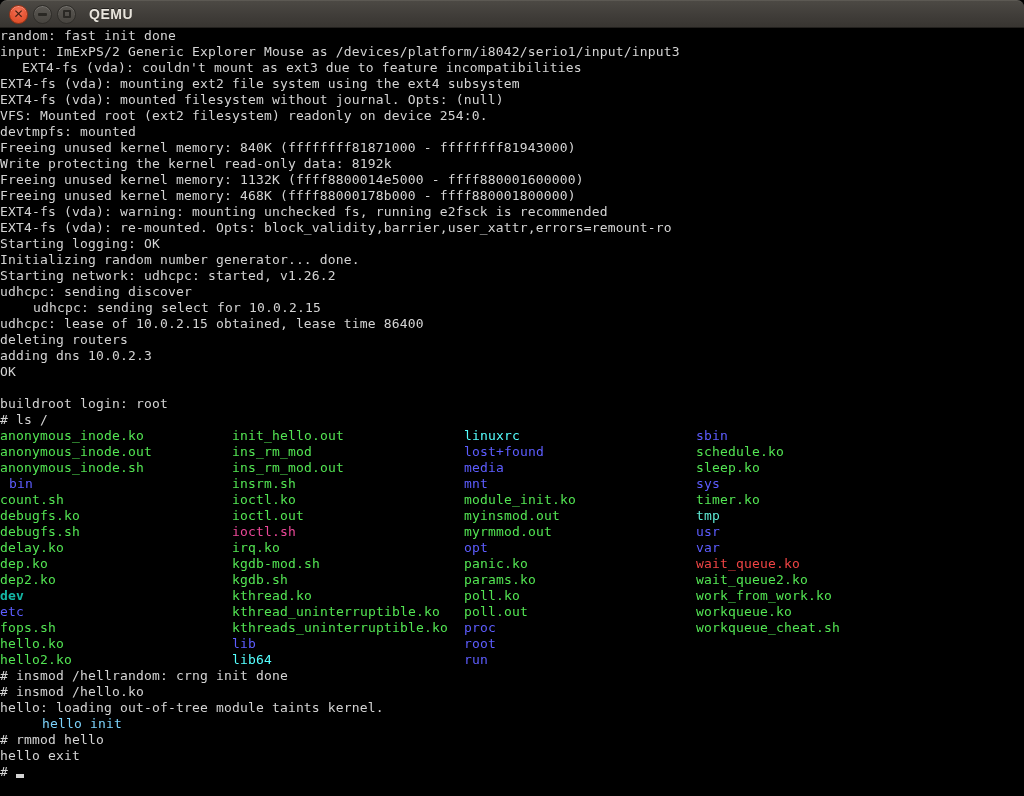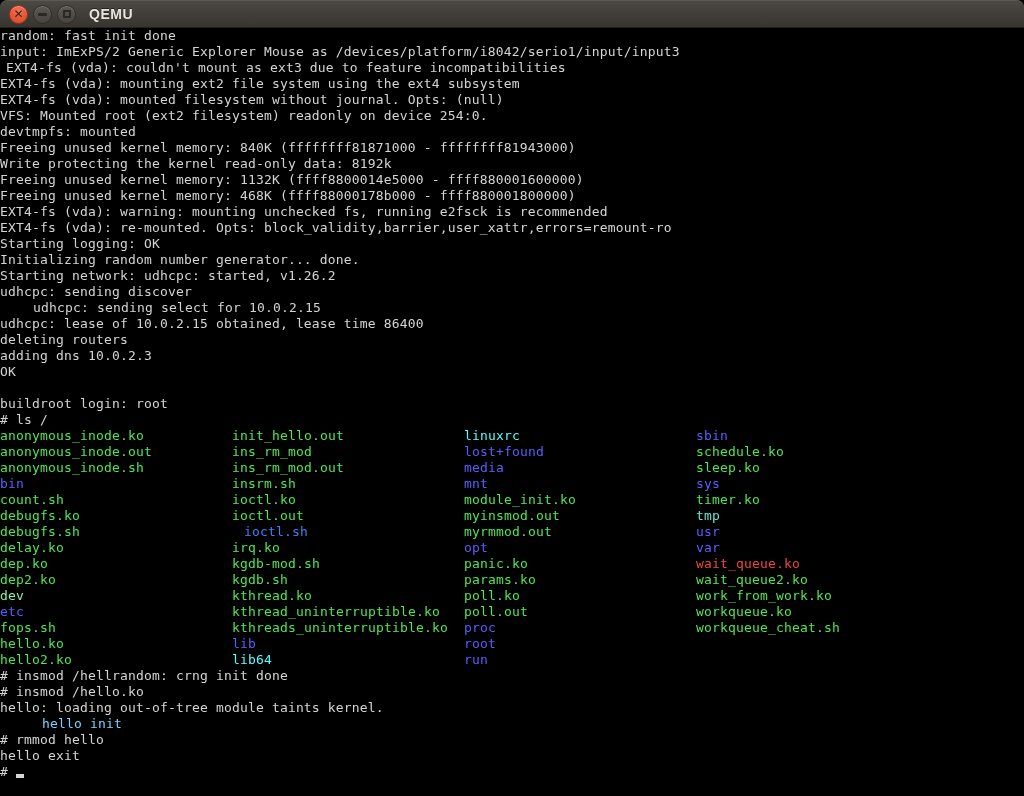--- a/index.html
+++ b/index.html
@@ -52,21 +52,21 @@
     <div class="tb-title">QEMU</div>
   </div>
   <div class="screen" id="screen">
       <div class="line">
         <span class="seg" style="left: 0px; color: rgb(212, 212, 212);">random: fast init done</span>
       </div>
       <div class="line">
         <span class="seg" style="left: 0px; color: rgb(212, 212, 212);">input: ImExPS/2 Generic Explorer Mouse as /devices/platform/i8042/serio1/input/input3</span>
       </div>
       <div class="line">
-        <span class="seg" style="left: 0px; color: rgb(212, 212, 212); padding-left: 6px;">EXT4-fs (vda): couldn't mount as ext3 due to feature incompatibilities</span>
+        <span class="seg" style="left: 16px; color: rgb(212, 212, 212); padding-left: 6px;">EXT4-fs (vda): couldn't mount as ext3 due to feature incompatibilities</span>
       </div>
       <div class="line">
         <span class="seg" style="left: 0px; color: rgb(212, 212, 212);">EXT4-fs (vda): mounting ext2 file system using the ext4 subsystem</span>
       </div>
       <div class="line">
         <span class="seg" style="left: 0px; color: rgb(212, 212, 212);">EXT4-fs (vda): mounted filesystem without journal. Opts: (null)</span>
       </div>
       <div class="line">
         <span class="seg" style="left: 0px; color: rgb(212, 212, 212);">VFS: Mounted root (ext2 filesystem) readonly on device 254:0.</span>
       </div>
@@ -137,40 +137,40 @@
         <span class="seg" style="left: 464px; color: rgb(93, 93, 255);">lost+found</span>
         <span class="seg" style="left: 696px; color: rgb(83, 229, 83);">schedule.ko</span>
       </div>
       <div class="line">
         <span class="seg" style="left: 0px; color: rgb(83, 229, 83);">anonymous_inode.sh</span>
         <span class="seg" style="left: 232px; color: rgb(83, 229, 83);">ins_rm_mod.out</span>
         <span class="seg" style="left: 464px; color: rgb(93, 93, 255);">media</span>
         <span class="seg" style="left: 696px; color: rgb(83, 229, 83);">sleep.ko</span>
       </div>
       <div class="line">
-        <span class="seg" style="left: 0px; color: rgb(93, 93, 255);">bin</span>
+        <span class="seg" style="left: 0px; color: rgb(93, 93, 255); padding-left: 9px;">bin</span>
         <span class="seg" style="left: 232px; color: rgb(83, 229, 83);">insrm.sh</span>
         <span class="seg" style="left: 464px; color: rgb(93, 93, 255);">mnt</span>
         <span class="seg" style="left: 696px; color: rgb(93, 93, 255);">sys</span>
       </div>
       <div class="line">
         <span class="seg" style="left: 0px; color: rgb(83, 229, 83);">count.sh</span>
         <span class="seg" style="left: 232px; color: rgb(83, 229, 83);">ioctl.ko</span>
         <span class="seg" style="left: 464px; color: rgb(83, 229, 83);">module_init.ko</span>
         <span class="seg" style="left: 696px; color: rgb(83, 229, 83);">timer.ko</span>
       </div>
       <div class="line">
         <span class="seg" style="left: 0px; color: rgb(83, 229, 83);">debugfs.ko</span>
         <span class="seg" style="left: 232px; color: rgb(83, 229, 83);">ioctl.out</span>
         <span class="seg" style="left: 464px; color: rgb(83, 229, 83);">myinsmod.out</span>
         <span class="seg" style="left: 696px; color: #5eead4;">tmp</span>
       </div>
       <div class="line">
         <span class="seg" style="left: 0px; color: rgb(83, 229, 83);">debugfs.sh</span>
-        <span class="seg" style="left: 232px; color: #3b82f6; margin-left: 12px;">ioctl.sh</span>
+        <span class="seg" style="left: 232px; color: #ec4899;">ioctl.sh</span>
         <span class="seg" style="left: 464px; color: rgb(83, 229, 83);">myrmmod.out</span>
         <span class="seg" style="left: 696px; color: rgb(93, 93, 255);">usr</span>
       </div>
       <div class="line">
         <span class="seg" style="left: 0px; color: rgb(83, 229, 83);">delay.ko</span>
         <span class="seg" style="left: 232px; color: rgb(83, 229, 83);">irq.ko</span>
         <span class="seg" style="left: 464px; color: rgb(93, 93, 255);">opt</span>
         <span class="seg" style="left: 696px; color: rgb(93, 93, 255);">var</span>
       </div>
       <div class="line">
@@ -179,21 +179,21 @@
         <span class="seg" style="left: 464px; color: rgb(83, 229, 83);">panic.ko</span>
         <span class="seg" style="left: 696px; color: #ef4444;">wait_queue.ko</span>
       </div>
       <div class="line">
         <span class="seg" style="left: 0px; color: rgb(83, 229, 83);">dep2.ko</span>
         <span class="seg" style="left: 232px; color: rgb(83, 229, 83);">kgdb.sh</span>
         <span class="seg" style="left: 464px; color: rgb(83, 229, 83);">params.ko</span>
         <span class="seg" style="left: 696px; color: rgb(83, 229, 83);">wait_queue2.ko</span>
       </div>
       <div class="line">
-        <span class="seg" style="left: 0px; color: #86efac;">dev</span>
+        <span class="seg" style="left: 0px; color: #14b8a6; font-weight: bold;">dev</span>
         <span class="seg" style="left: 232px; color: rgb(83, 229, 83);">kthread.ko</span>
         <span class="seg" style="left: 464px; color: rgb(83, 229, 83);">poll.ko</span>
         <span class="seg" style="left: 696px; color: rgb(83, 229, 83);">work_from_work.ko</span>
       </div>
       <div class="line">
         <span class="seg" style="left: 0px; color: rgb(93, 93, 255);">etc</span>
         <span class="seg" style="left: 232px; color: rgb(83, 229, 83);">kthread_uninterruptible.ko</span>
         <span class="seg" style="left: 464px; color: rgb(83, 229, 83);">poll.out</span>
         <span class="seg" style="left: 696px; color: rgb(83, 229, 83);">workqueue.ko</span>
       </div>

